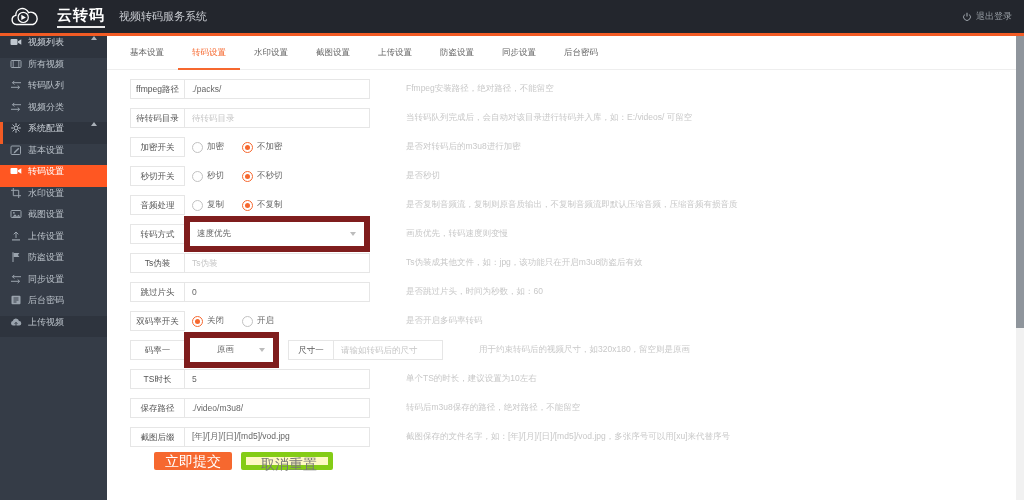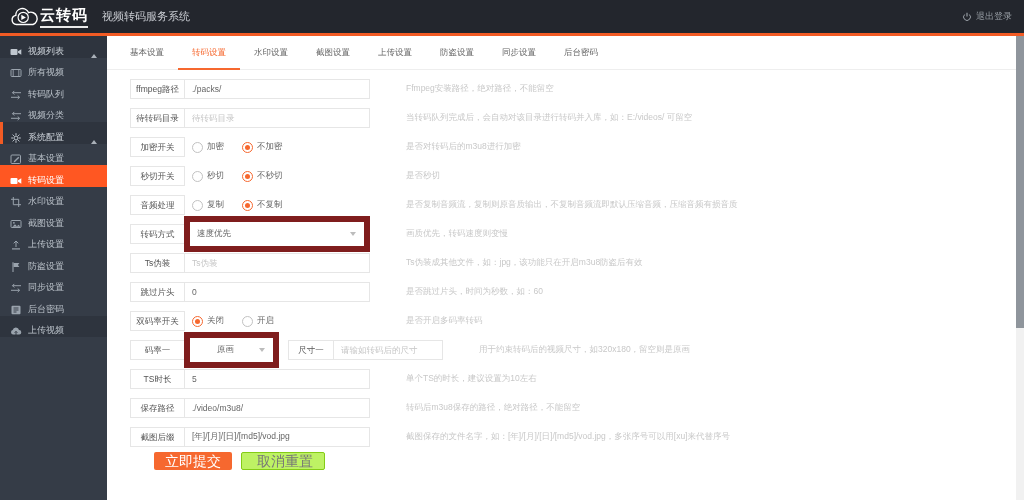--- a/index.html
+++ b/index.html
@@ -4,27 +4,27 @@
 <style>
   html,body{margin:0;padding:0;}
   body{
     width:1024px;height:500px;position:relative;overflow:hidden;
     background:#fff;font-family:"Liberation Sans","DejaVu Sans",sans-serif;
     -webkit-font-smoothing:antialiased;
   }
   
   .topbar{position:absolute;top:0;left:0;width:1024px;height:33px;background:#23262d;display:flex;align-items:center;}
   .logo{display:flex;align-items:center;padding-left:9px;cursor:pointer;}
-  .logo-text{color:#fff;font-size:15px;font-weight:bold;letter-spacing:1px;border-bottom:2px solid #e9e9e9;padding-bottom:1px;margin-left:1px;}
+  .logo-text{color:#fff;font-size:15px;font-weight:bold;letter-spacing:1px;border-bottom:2px solid #e9e9e9;padding-bottom:1px;margin-left:18px;}
   .app-title{color:#c9ccd2;font-size:11px;margin-left:14px;}
   .logout{position:absolute;right:12px;top:0;height:33px;display:flex;align-items:center;gap:4px;color:#9aa0a7;font-size:9px;cursor:pointer;}
   .accent-line{position:absolute;top:33px;left:0;width:1024px;height:3px;background:#f25b24;}
   
   .sidebar{position:absolute;top:36px;left:0;width:107px;height:464px;background:#353c47;}
-  .side-item{height:21.5px;display:flex;align-items:flex-end;padding-left:9px;color:#b9c0c8;font-size:9px;cursor:pointer;position:relative;box-sizing:border-box;}
+  .side-item{height:21.5px;display:flex;align-items:flex-start;padding-left:9px;color:#b9c0c8;font-size:9px;cursor:pointer;position:relative;box-sizing:border-box;}
   .side-item .ic{width:13px;height:12px;display:flex;align-items:center;justify-content:center;color:#9aa3ad;}
   .side-item .txt{margin-left:6px;white-space:nowrap;}
   .side-item.parent{background:#2e343e;color:#ccd2d9;}
   .side-item.parent .ic{color:#c0c7cf;}
   .side-item.section{background:#2e343e;}
   .side-item.active{background:#ff5722;color:#fff;}
   .side-item.active .ic{color:#fff;}
   .side-item.accent-border::before{content:"";position:absolute;left:0;top:0;bottom:0;width:3px;background:#f25b24;}
   .caret-up{position:absolute;right:10px;width:0;height:0;border-left:3.5px solid transparent;border-right:3.5px solid transparent;border-bottom:4px solid #aab1b9;}
   
@@ -47,21 +47,21 @@
   .fradios{width:185px;display:flex;align-items:center;padding-left:7px;box-sizing:border-box;gap:18px;flex-shrink:0;}
   .radio{display:flex;align-items:center;gap:4px;color:#666;cursor:pointer;white-space:nowrap;}
   .rcirc{width:11px;height:11px;border-radius:50%;border:1px solid #c2c2c2;box-sizing:border-box;position:relative;background:#fff;flex-shrink:0;}
   .radio.sel .rcirc{border-color:#f6682f;}
   .radio.sel .rcirc::after{content:"";position:absolute;left:2px;top:2px;width:5px;height:5px;border-radius:50%;background:#f6682f;}
   .fhelp{margin-left:8px;color:#c8c8c8;white-space:nowrap;padding-left:28px;}
   
   .btn-row{padding-left:47px;margin-top:-4px;display:flex;gap:9px;}
   .btn{height:18px;line-height:17px;font-size:14px;padding:0 11px;border-radius:2px;cursor:pointer;border:none;font-family:inherit;}
   .btn-primary{background:#f6682f;color:#fff;}
-  .btn-default{background:#bef264;color:#777;border:1px solid #84cc16;line-height:15px;padding-left:15px;}
+  .btn-default{background:#fef9c3;color:#777;border:5px solid #84cc16;line-height:15px;padding-left:15px;}
   
   .scrollbar{position:absolute;right:0;top:36px;width:8px;height:464px;background:#f1f1f1;}
   .thumb{position:absolute;top:0;left:0;width:8px;height:292px;background:#8f959c;}
   svg{display:block;}
 </style>
 </head>
 <body>
 
 <div class="topbar">
   <div class="logo">

